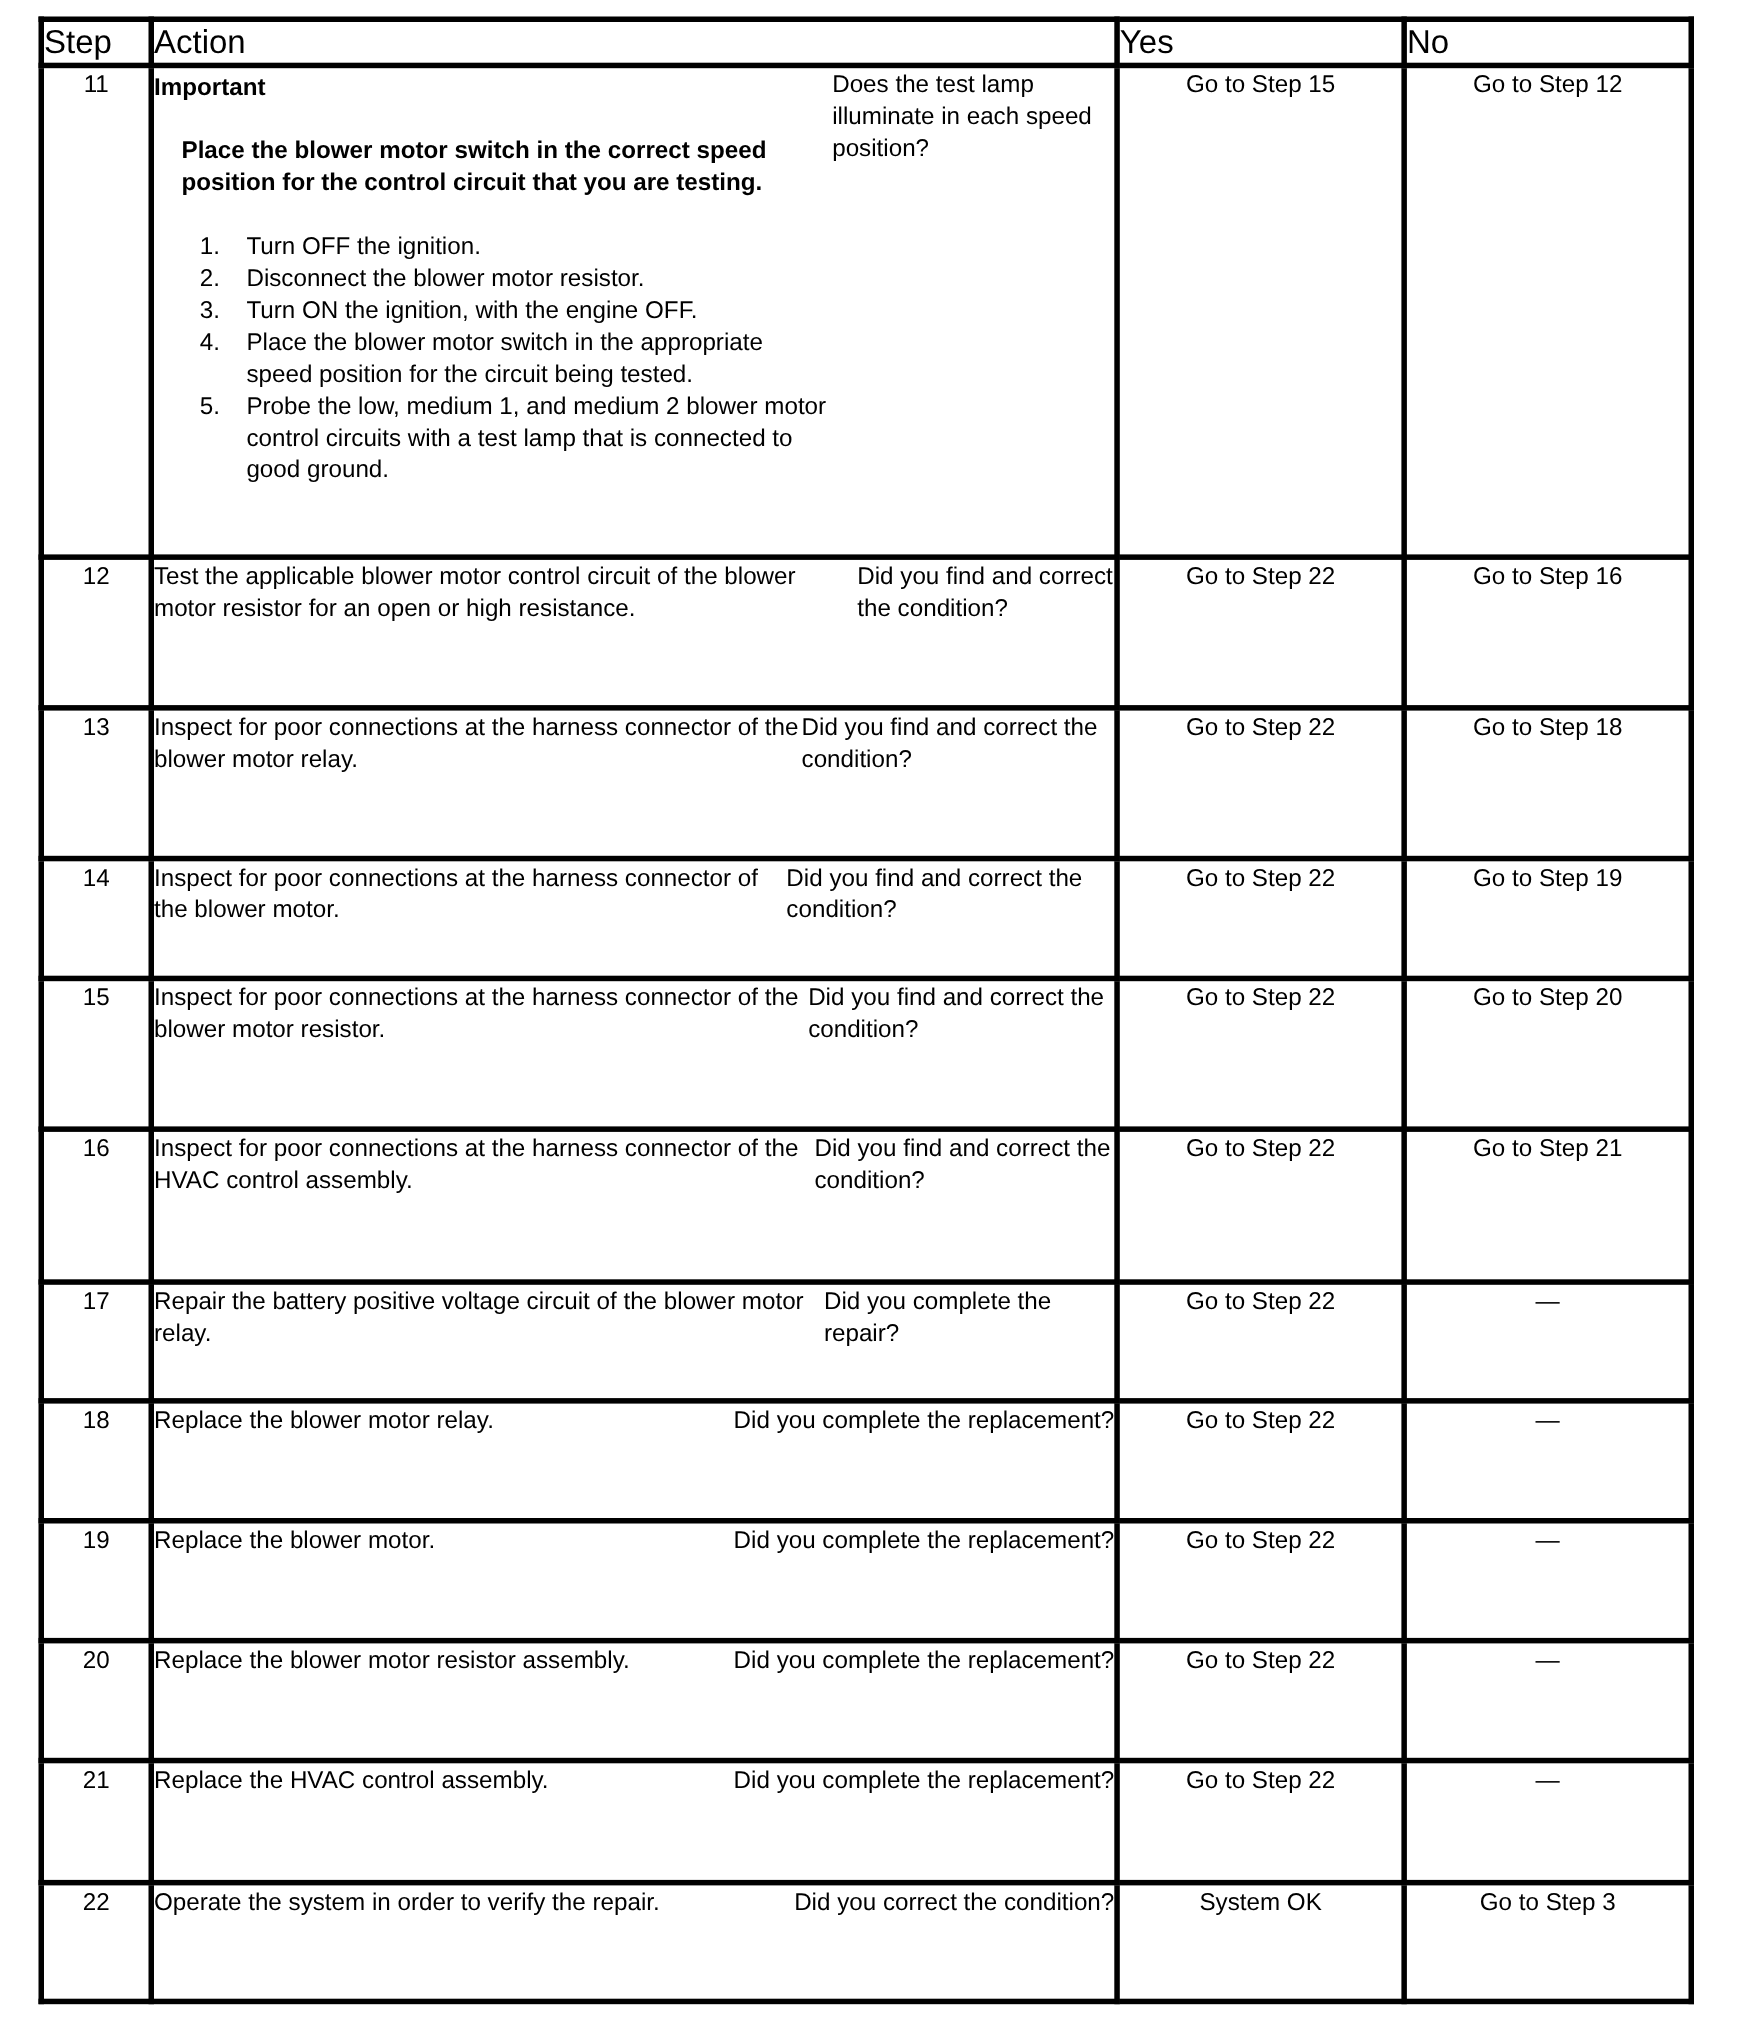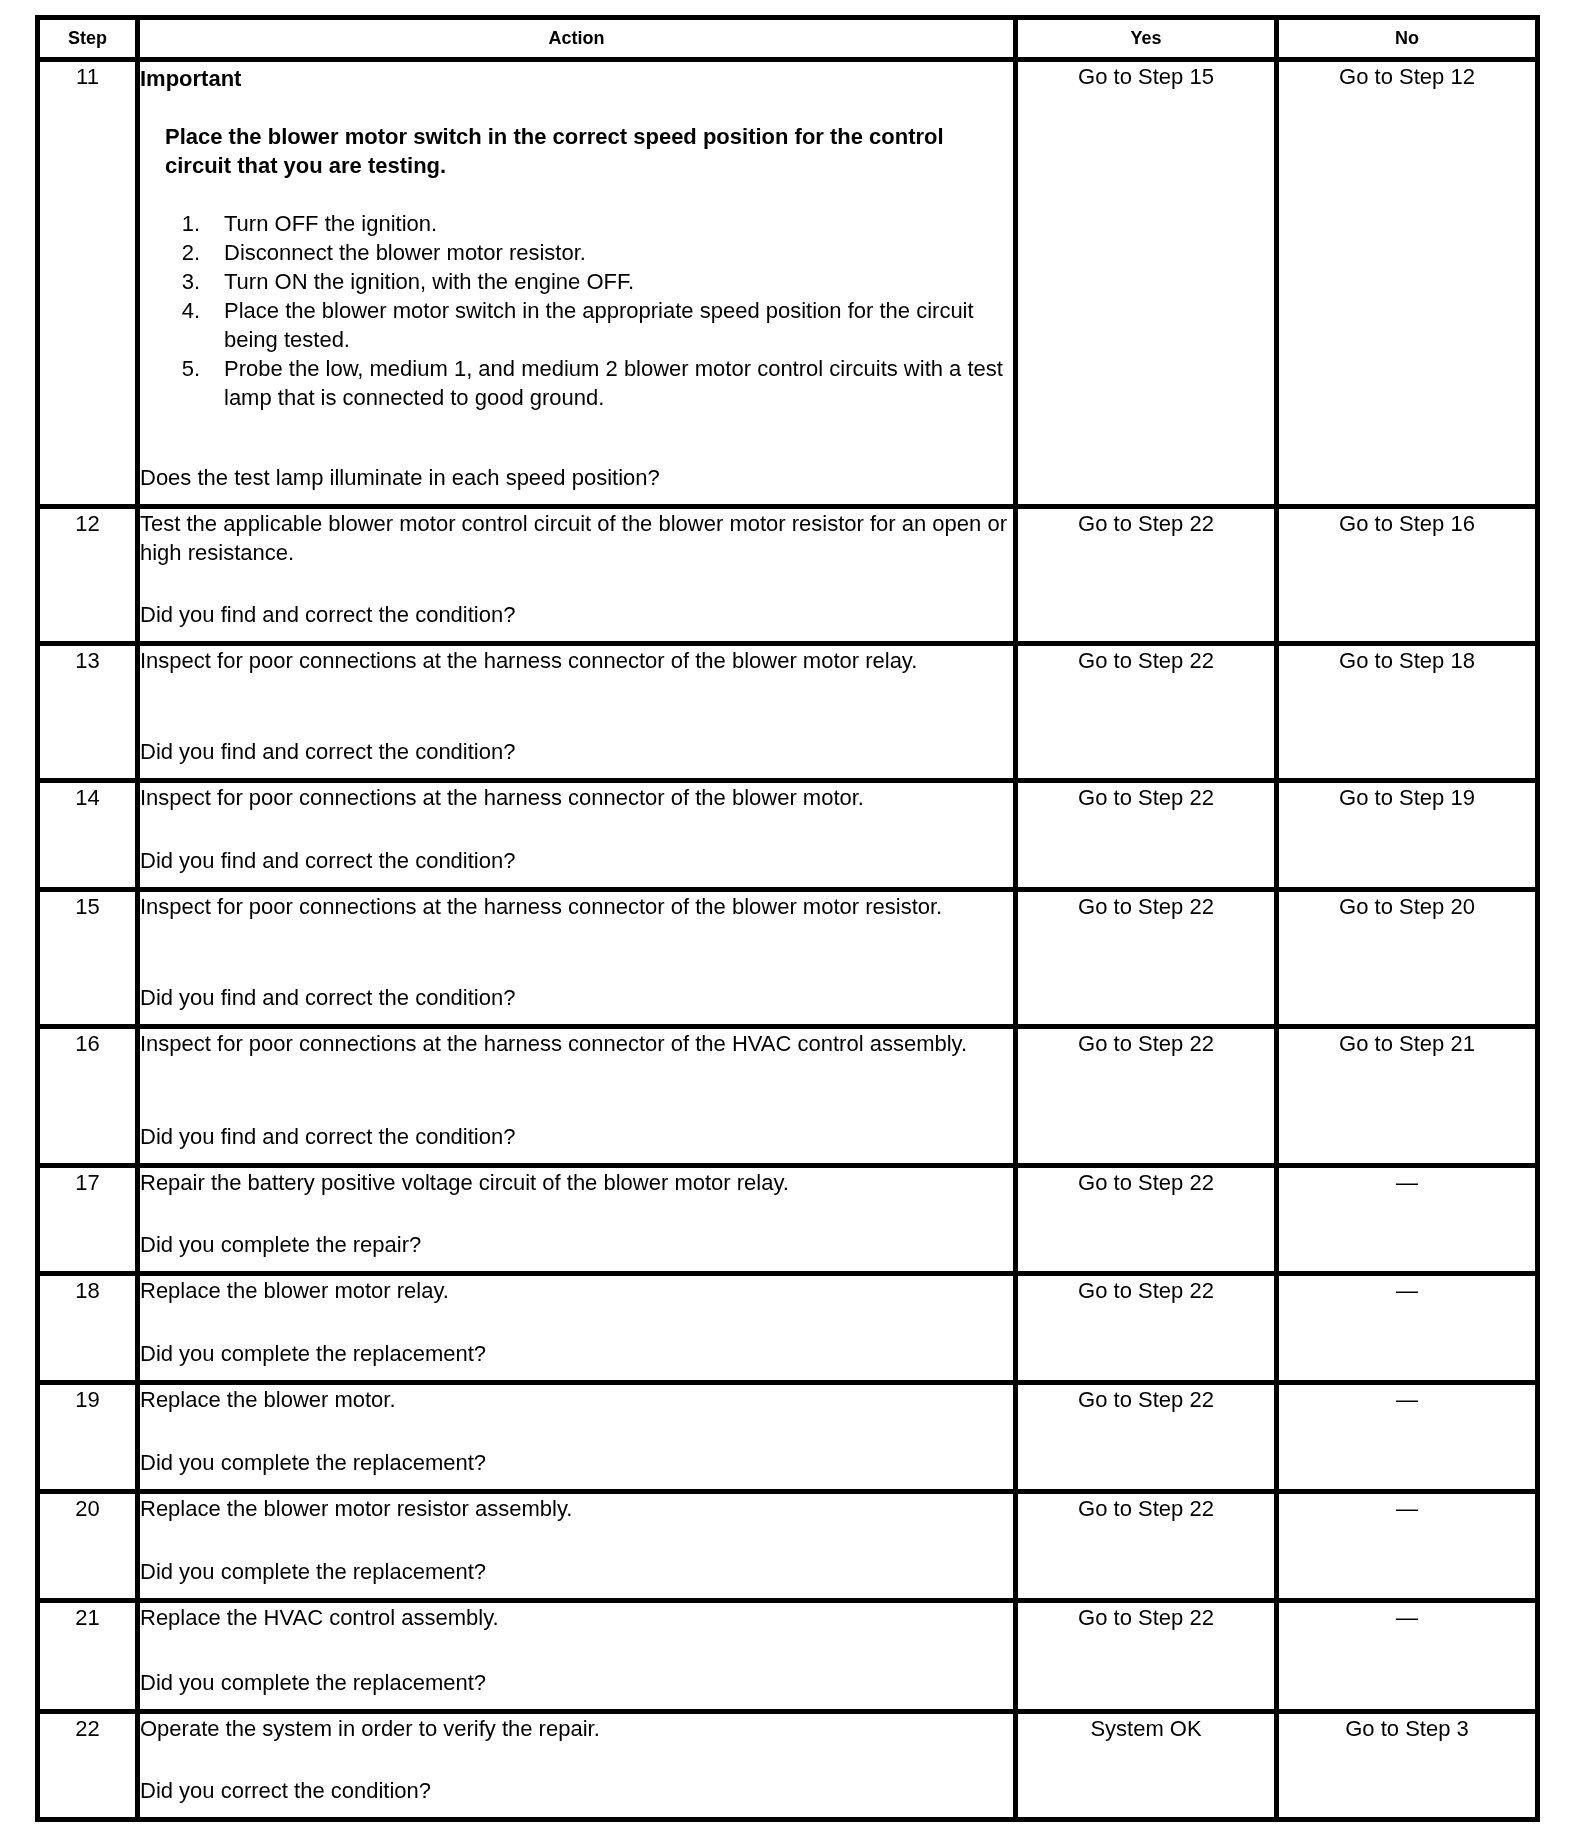--- a/index.html
+++ b/index.html
@@ -4,30 +4,30 @@
 <style>
   html, body { margin: 0; padding: 0; background: #ffffff; }
   body { width: 1584px; height: 1846px; position: relative; overflow: hidden;
          font-family: "Liberation Sans", sans-serif; color: #000; }
   table.dt {
     position: absolute; left: 35px; top: 15px;
     width: 1500px; border-collapse: collapse; table-layout: fixed;
     font-size: 22px; line-height: 29px;
   }
   table.dt td, table.dt th { border: 5px solid #000; padding: 0; vertical-align: top; }
-  table.dt th { font-weight: bold; text-align: center; vertical-align: middle; height: 37px; font-size: 18px; }
+  table.dt th { font-weight: normal; text-align: left; vertical-align: middle; height: 37px; font-size: 30px; }
   col.c-step { width: 100px; }
   col.c-action { width: 878px; }
   col.c-yes { width: 261px; }
   col.c-no { width: 261px; }
   td.step { text-align: center; vertical-align: middle; }
   td.action { padding: 0 4px 0 5px; }
   td.yes, td.no { text-align: center; vertical-align: bottom; }
   td.yes span, td.no span { display: block; padding-bottom: 0; }
-  .act { display: flex; flex-direction: column; justify-content: space-between; height: 100%; }
+  .act { display: flex; justify-content: space-between; height: 100%; }
   .act .desc { padding-top: 0; }
   .act .q { padding-bottom: 12px; }
   .imp { font-weight: bold; }
   .imp-title { margin-top: 2px; }
   .imp-note { margin-top: 29px; padding-left: 25px; }
   ol.steps { margin: 29px 0 0 0; padding: 0; list-style: none; }
   ol.steps li { display: flex; }
   ol.steps li .num { width: 84px; text-align: right; padding-right: 24px; box-sizing: border-box; flex: none; }
   ol.steps li .txt { flex: 1; }
 </style>

